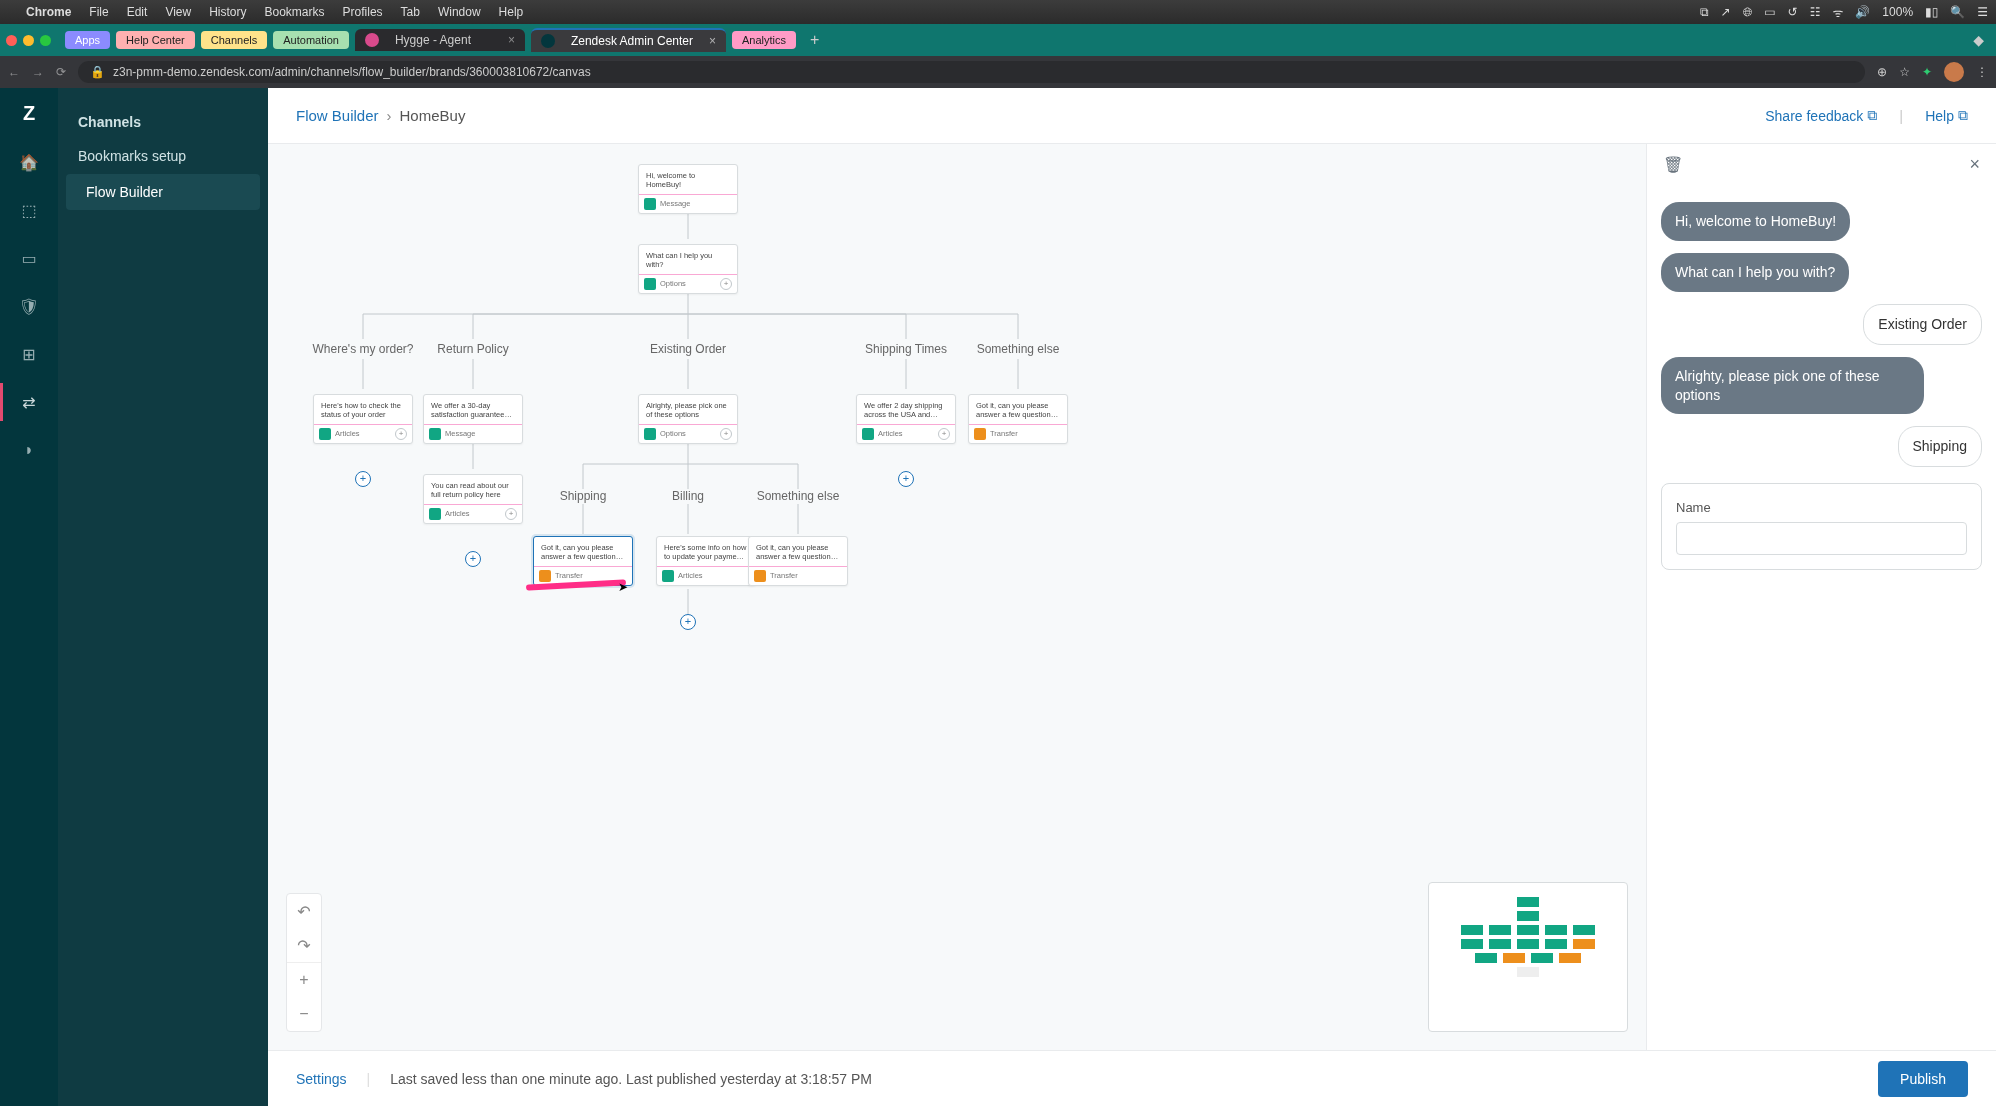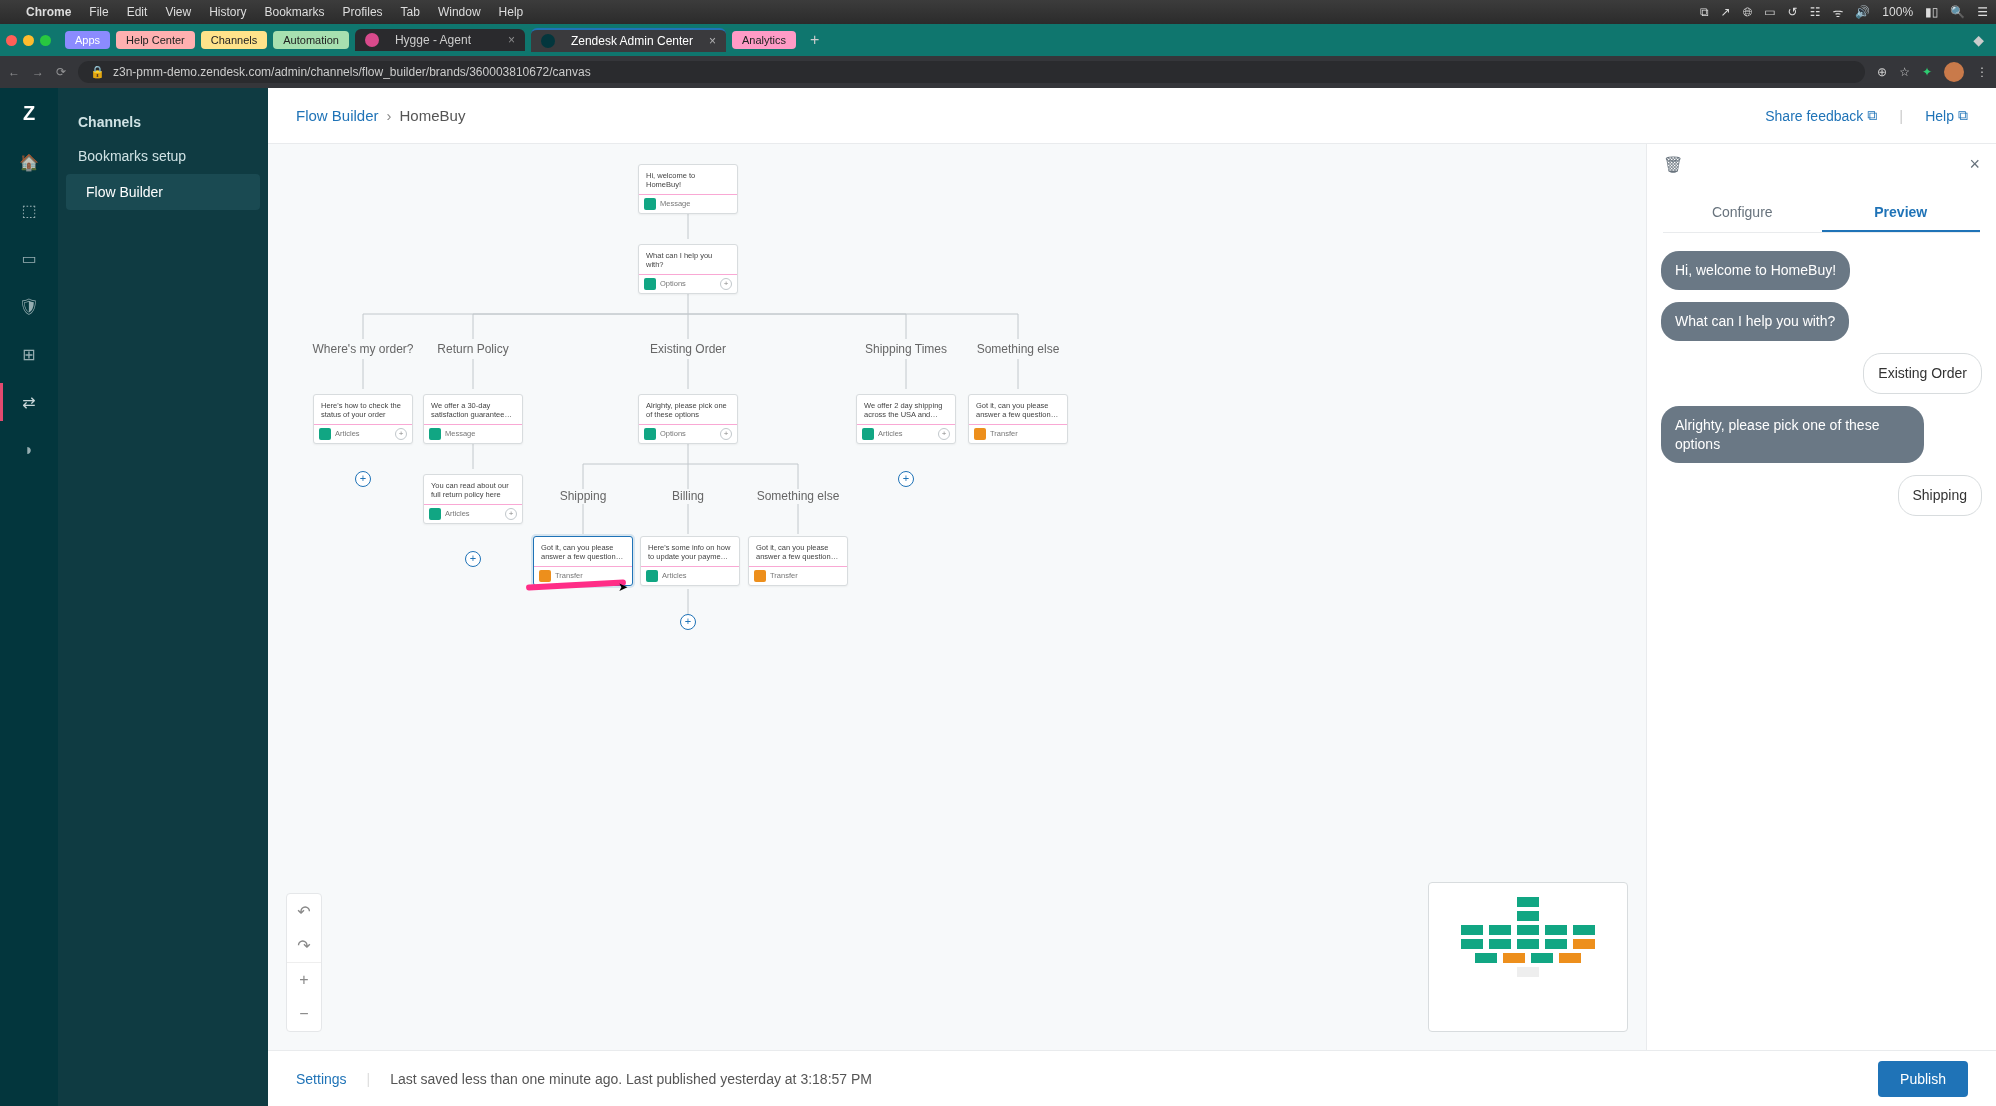--- a/index.html
+++ b/index.html
@@ -297,21 +297,21 @@
 
         <div class="addc" style="left:205px;top:415px">+</div>
 
         <div class="node sel" style="left:265px;top:392px">
             <div class="txt">Got it, can you please answer a few question…</div>
             <div class="ft">
               <span class="chip trn"></span>
               <span>Transfer</span>
             </div>
           </div>
-        <div class="node" style="left:372px;top:392px">
+        <div class="node" style="left:388px;top:392px">
             <div class="txt">Here's some info on how to update your payme…</div>
             <div class="ft">
               <span class="chip art"></span>
               <span>Articles</span>
             </div>
           </div>
         <div class="node" style="left:480px;top:392px">
             <div class="txt">Got it, can you please answer a few question…</div>
             <div class="ft">
               <span class="chip trn"></span>
@@ -364,30 +364,30 @@
             </div>
         </div>
       </div>
 
       <div class="panel">
         <div class="top">
           <span>🗑</span>
           <span class="sp"></span>
           <span style="font-size:18px">×</span>
         </div>
-        <div class="tabs">
-          <div class="t">Configure</div>
-          <div class="t active">Preview</div>
-        </div>
         <div class="chat">
           <div class="bub bot">Hi, welcome to HomeBuy!</div>
           <div class="bub bot">What can I help you with?</div>
           <div class="bub user">Existing Order</div>
           <div class="bub bot">Alrighty, please pick one of these options</div>
           <div class="bub user">Shipping</div>
+          <div class="form">
+            <label>Name</label>
+            <input type="text" style="">
+          </div>
         </div>
       </div>
     </div>
 
     <div class="footer">
       <span class="set">Settings</span>
       <span class="vd">|</span>
       <span class="stat">Last saved less than one minute ago. Last published yesterday at 3:18:57 PM</span>
       <span class="sp"></span>
       <button class="pub">Publish</button>

